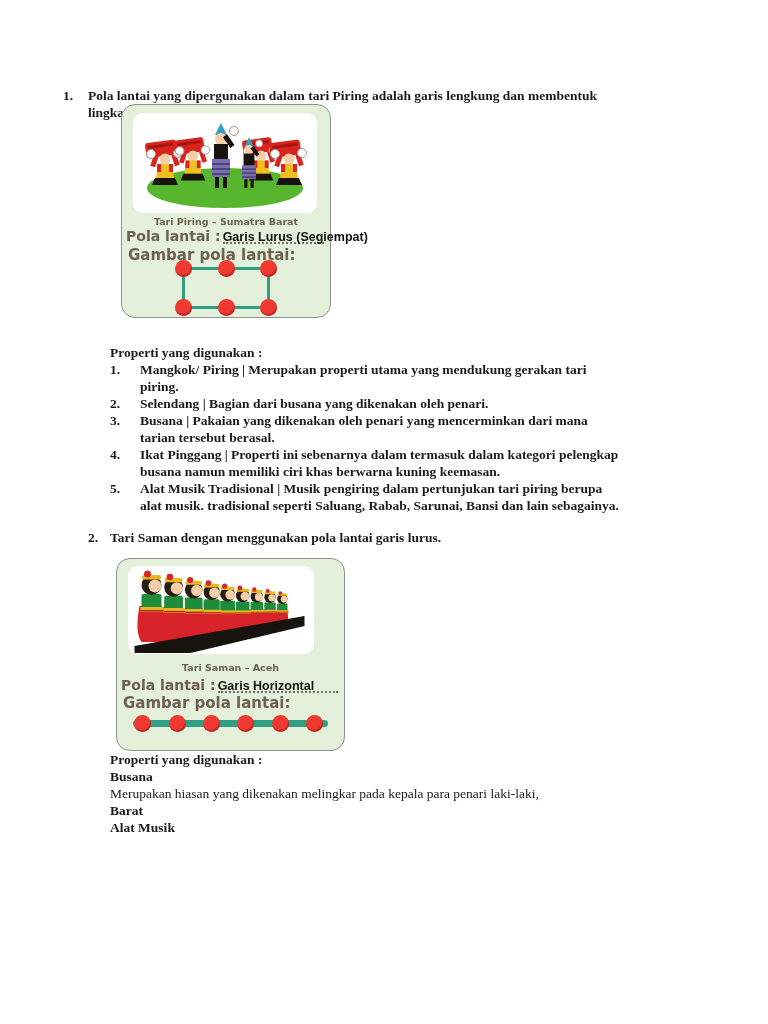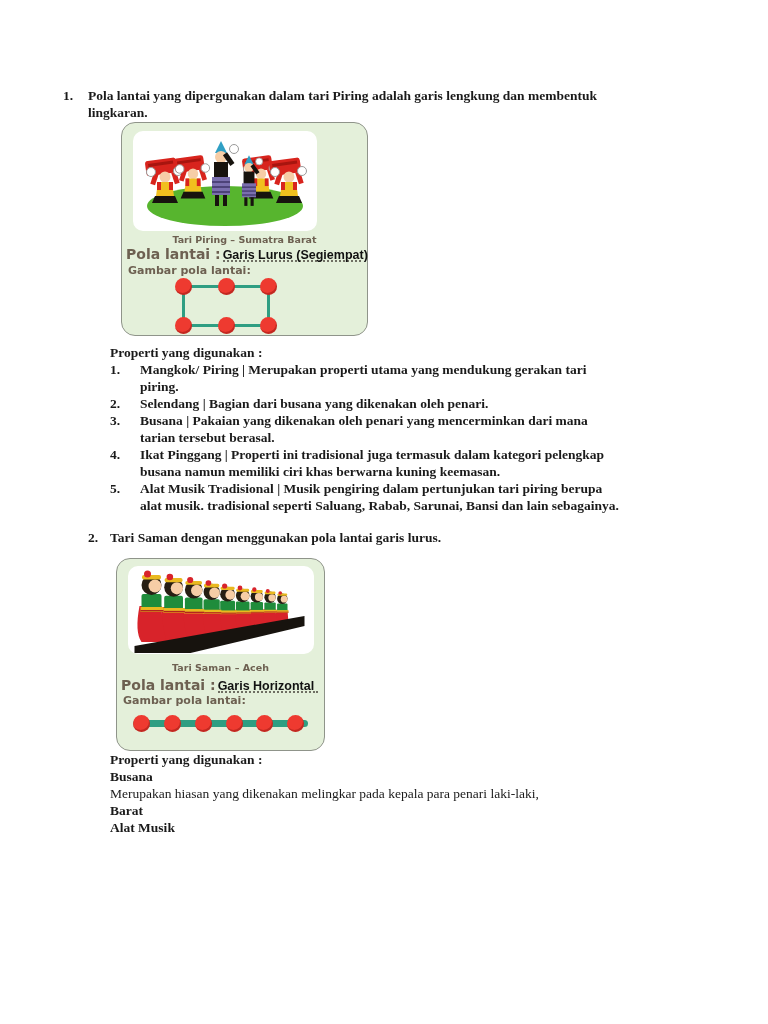--- a/index.html
+++ b/index.html
@@ -16,40 +16,40 @@
   #prop1{left:110px;top:344px;width:640px;font-weight:700;}
   #prop2{left:110px;top:751px;width:645px;}
   .prop-head{font-weight:700;}
   .oli{display:flex;}
   .oli .num{flex:0 0 30px;}
   .oli .txt{white-space:pre-line;flex:1;}
   .term{font-weight:700;}
   .desc{white-space:pre-line;}
   
   .card{position:absolute;background:#e4f0da;border:1.5px solid #8f948a;border-radius:14px;box-sizing:border-box;}
-  #card1{left:121px;top:122px;width:247px;height:214px;}
-  #card2{left:116px;top:558px;width:209px;height:193px;}
+  #card1{left:121px;top:104px;width:210px;height:214px;}
+  #card2{left:116px;top:558px;width:229px;height:193px;}
   .photo{position:absolute;background:#ffffff;border-radius:10px;overflow:hidden;}
   #card1 .photo{left:11px;top:8px;width:184px;height:100px;}
   #card2 .photo{left:11px;top:7px;width:186px;height:88px;}
   .photo svg{display:block;width:100%;height:100%;}
   .card-title{position:absolute;left:0;right:0;text-align:center;
       font-family:"DejaVu Sans",sans-serif;font-size:9.5px;font-weight:700;color:#6d6051;}
   #card1 .card-title{top:111px;}
   #card2 .card-title{top:103px;}
   .pola-row{position:absolute;left:4px;right:6px;height:17px;display:flex;align-items:flex-end;}
   #card1 .pola-row{top:122px;}
   #card2 .pola-row{top:117px;}
   .pola-label{font-family:"DejaVu Sans",sans-serif;font-size:14px;font-weight:700;color:#6d6051;
       white-space:nowrap;padding-right:2px;}
   .leader{position:relative;flex:1;border-bottom:2px dotted #6f6f63;height:100%;}
   .pola-value{position:absolute;left:0;right:0;bottom:-2px;
       font-family:"Liberation Sans",sans-serif;font-weight:700;font-size:12.5px;color:#111;white-space:nowrap;}
   .gambar-label{position:absolute;left:6px;font-family:"DejaVu Sans",sans-serif;
-      font-size:11px;font-weight:700;color:#6d6051;}
+      font-size:15px;font-weight:700;color:#6d6051;}
   #card1 .gambar-label{top:141px;}
   #card2 .gambar-label{top:135px;}
   
   .diag-rect{position:absolute;left:60px;top:162px;width:82px;height:36px;
       border:3px solid #2f9e82;border-radius:2px;}
   .diag-line{position:absolute;left:16px;right:16px;top:155px;height:18px;}
   .diag-line .bar{position:absolute;left:0;right:0;top:6px;height:7px;background:#2f9e82;border-radius:4px;}
   .dot{position:absolute;width:17px;height:17px;border-radius:50%;
       background:#ee3a30;box-shadow:inset -1px -2px 0 rgba(140,20,15,.45);}
 </style>
@@ -135,21 +135,21 @@
       <span class="num">2.</span>
       <span class="txt">Selendang | Bagian dari busana yang dikenakan oleh penari.</span>
     </div>
     <div class="oli">
       <span class="num">3.</span>
       <span class="txt">Busana | Pakaian yang dikenakan oleh penari yang mencerminkan dari mana
 tarian tersebut berasal.</span>
     </div>
     <div class="oli">
       <span class="num">4.</span>
-      <span class="txt">Ikat Pinggang | Properti ini tradisional juga termasuk dalam kategori pelengkap
+      <span class="txt">Ikat Pinggang | Properti ini sebenarnya dalam termasuk dalam kategori pelengkap
 busana namun memiliki ciri khas berwarna kuning keemasan.</span>
     </div>
     <div class="oli">
       <span class="num">5.</span>
       <span class="txt">Alat Musik Tradisional | Musik pengiring dalam pertunjukan tari piring berupa
 alat musik. tradisional seperti Saluang, Rabab, Sarunai, Bansi dan lain sebagainya.</span>
     </div>
   </div>
 
   <div class="h-item" id="heading2">

